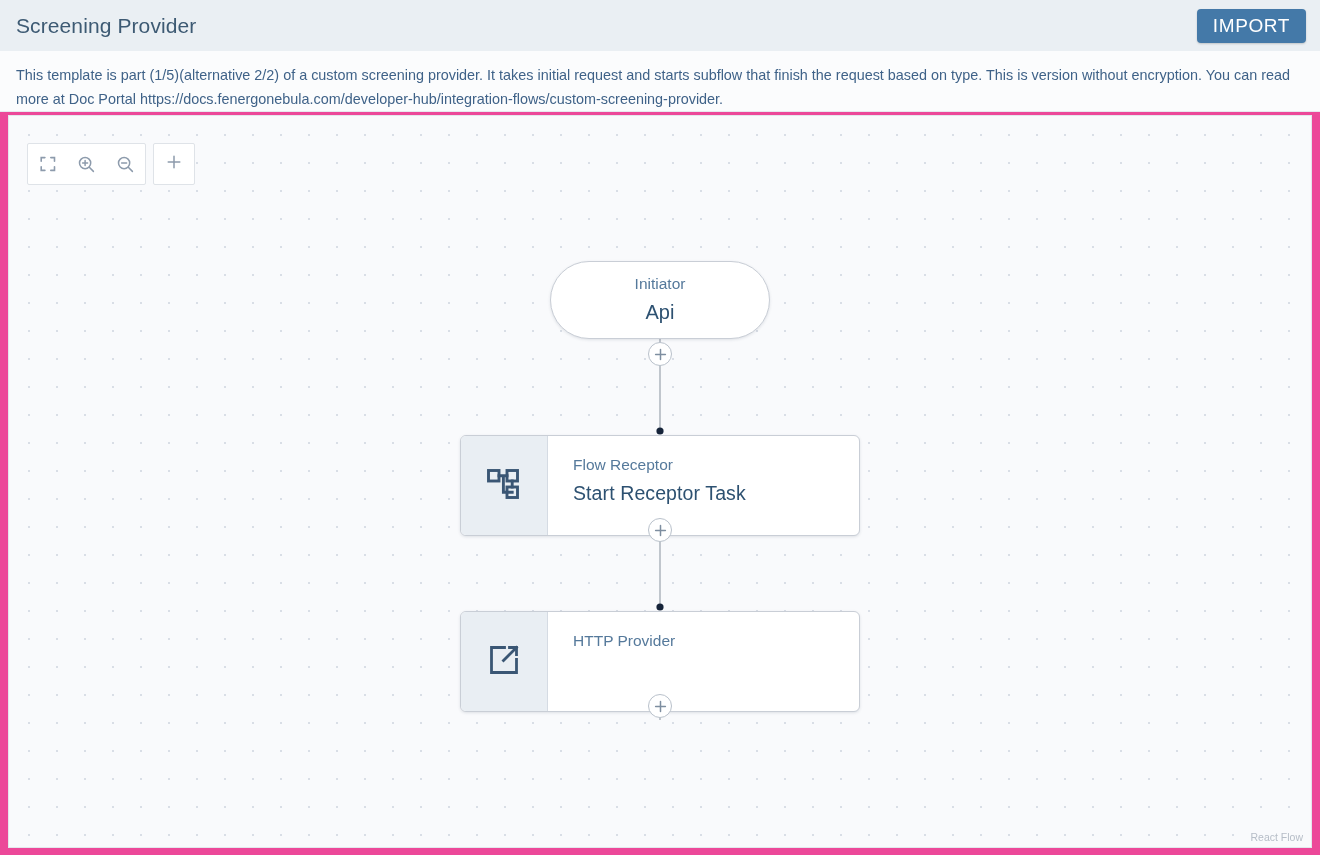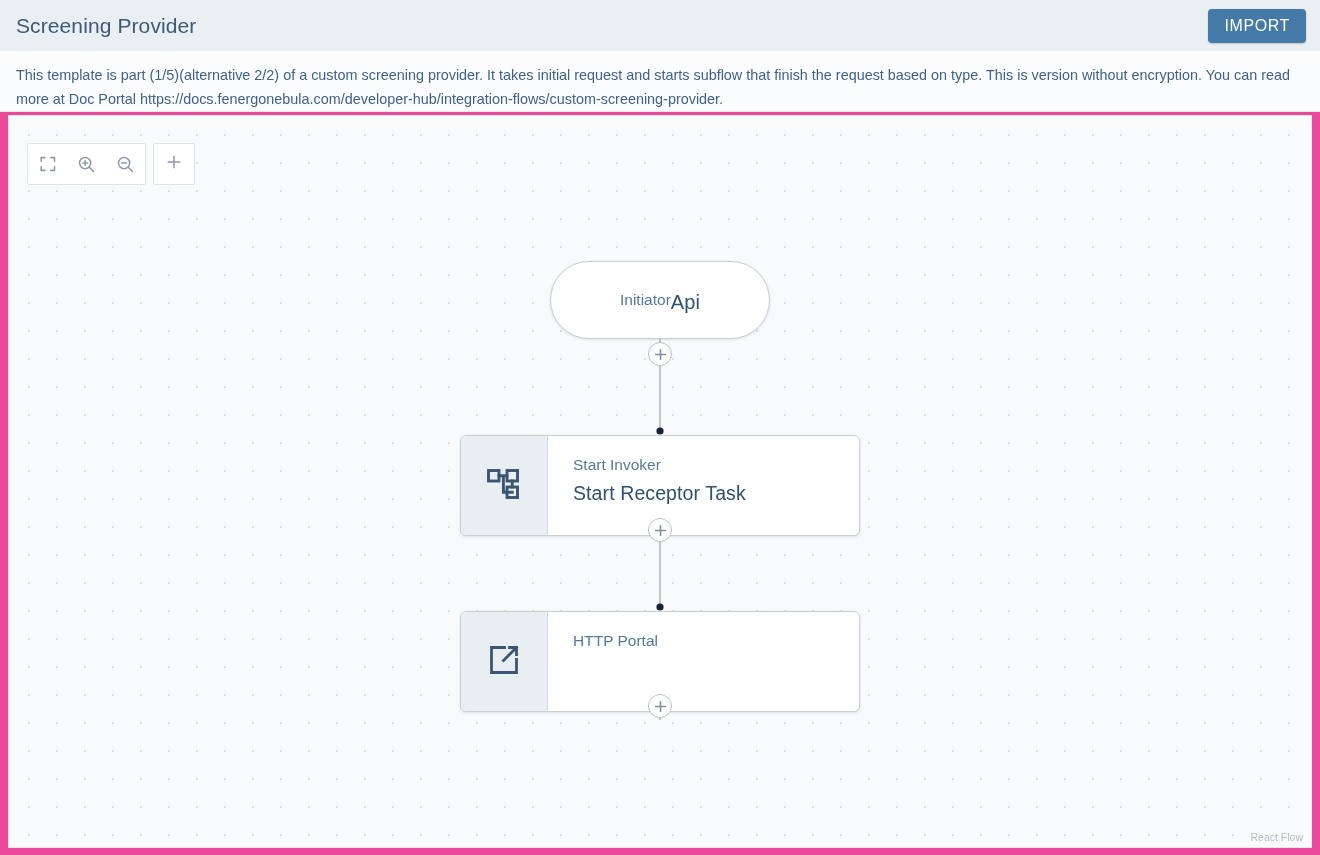--- a/index.html
+++ b/index.html
@@ -37,21 +37,21 @@
     color: #3d5a73;
     letter-spacing: 0.1px;
     line-height: 1;
   }
   .import-button {
     background: #4479a8;
     color: #ffffff;
     border: none;
     border-radius: 4px;
     font-family: "Liberation Sans", sans-serif;
-    font-size: 16px;
+    font-size: 19px;
     font-weight: 500;
     letter-spacing: 0.6px;
     padding: 0 16px;
     height: 34px;
     min-width: 83px;
     cursor: pointer;
     box-shadow: 0 1px 2px rgba(0,0,0,0.18);
   }
 
   
@@ -138,21 +138,21 @@
     box-shadow: 0 1px 3px rgba(40,55,75,0.13);
     z-index: 5;
   }
 
   
   .node-initiator {
     left: 541px; top: 145px;
     width: 220px; height: 78px;
     border-radius: 39px;
     display: flex;
-    flex-direction: row;
+    flex-direction: column;
     align-items: center;
     justify-content: center;
   }
   .node-initiator .node-subtitle { font-size: 15.5px; }
   .node-initiator .node-title { font-size: 20px; margin-top: 5px; }
 
   
   .node-task {
     width: 400px; height: 101px;
     display: flex;
@@ -293,37 +293,37 @@
           <span>
             <svg width="38" height="38" viewBox="0 0 38 38" fill="none" stroke="currentColor" stroke-width="2.9">
               <rect x="3.5" y="5.5" width="10.5" height="10.5"></rect>
               <rect x="22" y="5.5" width="10.5" height="10.5"></rect>
               <rect x="22" y="22" width="10.5" height="10.5"></rect>
               <path d="M14 10.8h8M27.2 16v6M27.2 27.2h-8.8v-16.4" stroke-linecap="square"></path>
             </svg>
           </span>
         </div>
         <div class="node-body">
-          <div class="node-subtitle">Start Invoker</div>
+          <div class="node-subtitle">Flow Receptor</div>
           <div class="node-title">Start Receptor Task</div>
         </div>
       </div>
 
       <div class="node node-task node-http-invoker">
         <div class="node-icon-panel">
           <span>
             <svg width="38" height="38" viewBox="0 0 38 38" fill="none" stroke="currentColor" stroke-width="2.8" stroke-linecap="square">
               <path d="M19.5 6.5H6.5v25h25v-13"></path>
               <path d="M24.5 6.5h7v7"></path>
               <path d="M31.5 6.5L18.5 19.5"></path>
             </svg>
           </span>
         </div>
         <div class="node-body">
-          <div class="node-subtitle">HTTP Portal</div>
+          <div class="node-subtitle">HTTP Provider</div>
         </div>
       </div>
 
       <div class="edge-plus" style="left:639px; top:226px;">
         <svg width="13" height="13" viewBox="0 0 13 13" fill="none" stroke="currentColor" stroke-width="1.5" stroke-linecap="round">
           <path d="M6.5 1.6v9.8M1.6 6.5h9.8"></path>
         </svg>
       </div>
       <div class="edge-plus" style="left:639px; top:402px;">
         <svg width="13" height="13" viewBox="0 0 13 13" fill="none" stroke="currentColor" stroke-width="1.5" stroke-linecap="round">

